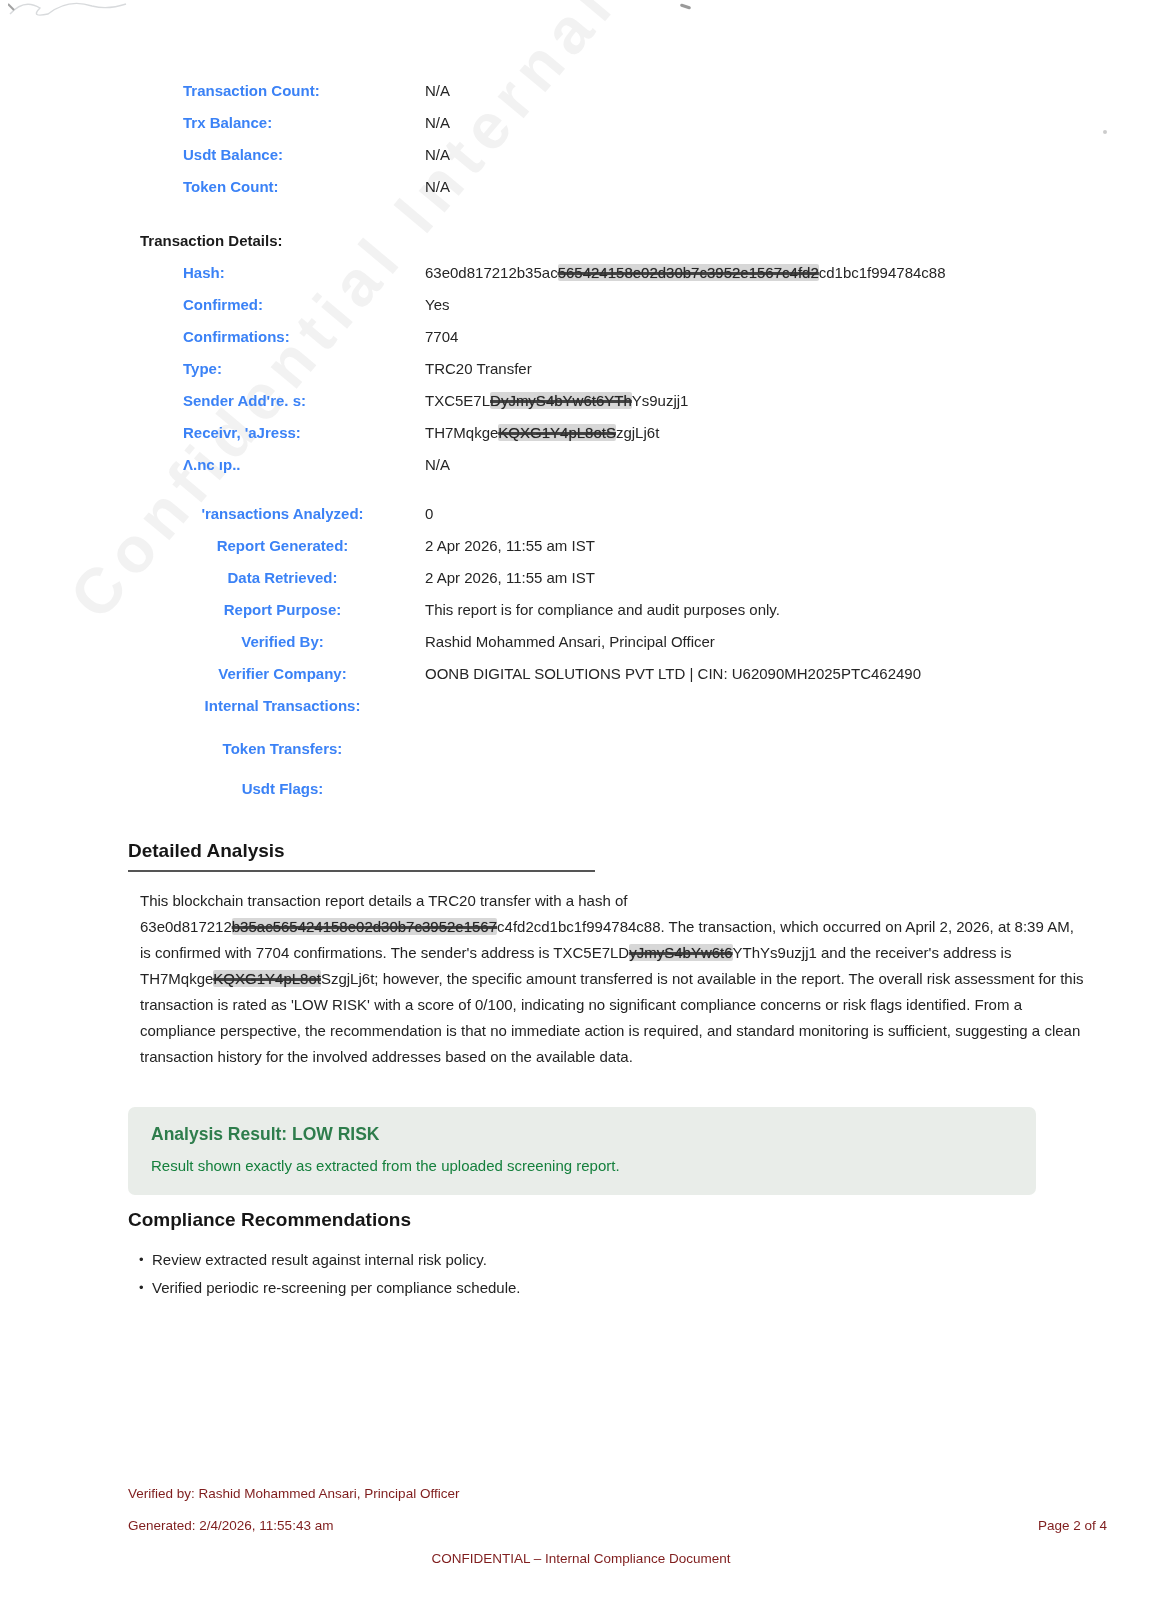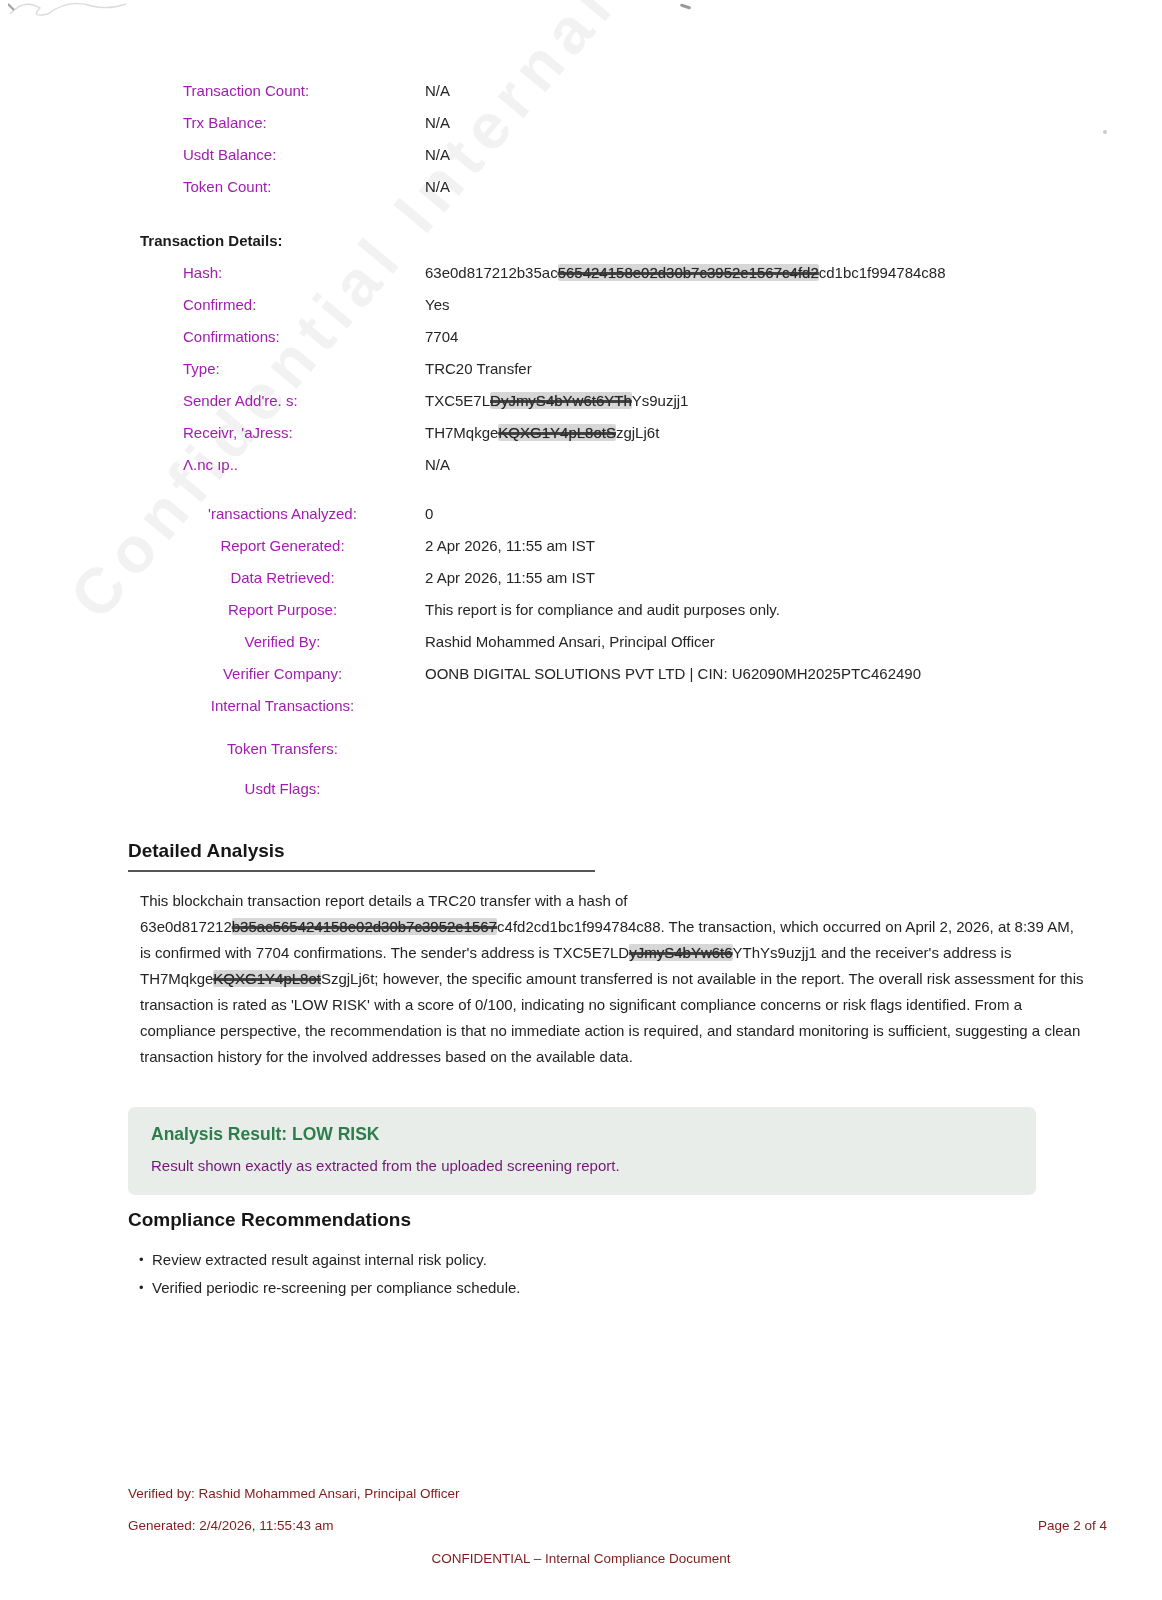--- a/index.html
+++ b/index.html
@@ -28,21 +28,21 @@
     white-space: nowrap;
     pointer-events: none;
   }
   
   .artifact-topleft { position: absolute; left: 8px; top: 0; opacity: .55; }
   .speck { position: absolute; background: #9a9a9a; border-radius: 2px; }
 
   .content { position: relative; padding-top: 81px; }
 
   .kv-row { display: flex; height: 32px; align-items: flex-start; line-height: 19px; }
-  .kv-row .lab { font-weight: normal; color: #a21caf; }
+  .kv-row .lab { font-weight: bold; color: #3b82f6; }
   .indent-row { padding-left: 183px; }
   .indent-row .lab { width: 242px; flex: 0 0 242px; }
   .outer-row { padding-left: 140px; }
   .outer-row .lab { width: 285px; flex: 0 0 285px; }
   .val { color: #252525; }
   .val-wide { white-space: nowrap; }
 
   .section-label { padding-left: 140px; font-weight: bold; font-size: 15px; color: #1b1b1b; }
 
   .redact {
@@ -76,21 +76,21 @@
   .result-box {
     margin-left: 128px;
     margin-top: 37px;
     width: 908px;
     height: 88px;
     background: #e9ede9;
     border-radius: 7px;
     padding: 17px 0 0 23px;
   }
   .result-heading { font-size: 17.5px; font-weight: bold; }
-  .result-text { margin-top: 12px; font-size: 15px; color: #701a75; }
+  .result-text { margin-top: 12px; font-size: 15px; color: #15803d; }
 
   .h2-plain {
     margin-left: 128px;
     margin-top: 14px;
     font-size: 19px;
     font-weight: bold;
     color: #161616;
   }
   .bullets { margin-left: 139px; margin-top: 15px; }
   .bullet-item { display: flex; line-height: 28px; font-size: 15px; color: #232323; }

